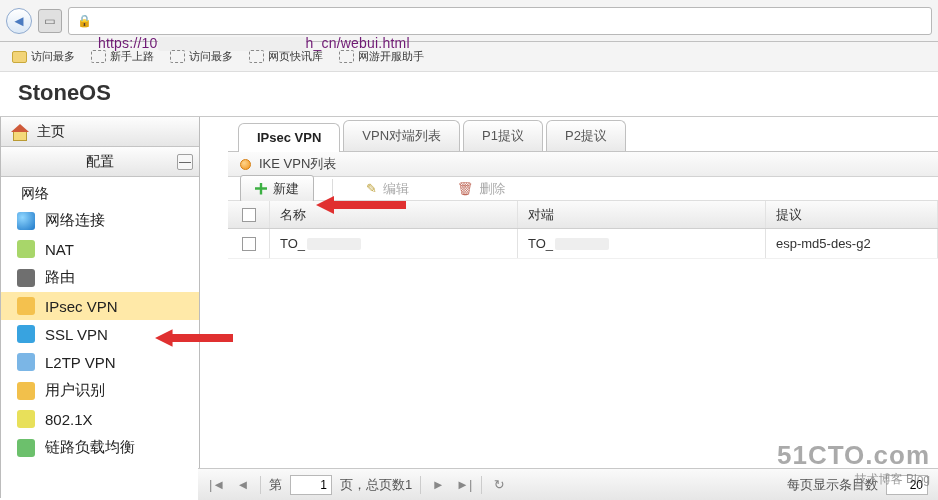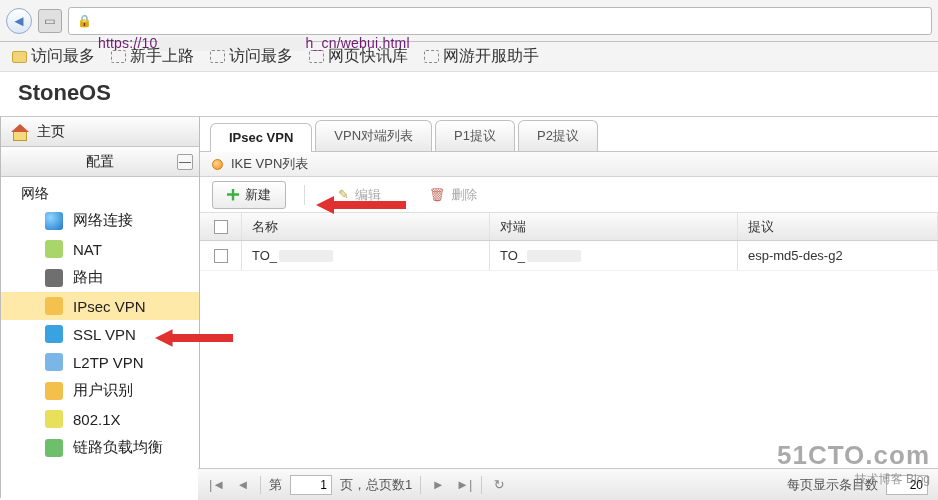--- a/index.html
+++ b/index.html
@@ -7,59 +7,59 @@
 
 .browser-bar { height: 42px; display: flex; align-items: center; padding: 0 6px; border-bottom: 1px solid #c0c0c0; background: #f4f4f4; gap: 6px; }
 .nav-arrow { width: 26px; height: 26px; border: 1px solid #8faacf; border-radius: 50%; background: linear-gradient(#fff,#dbe8f6); display: flex; align-items: center; justify-content: center; color: #4b7bc0; font-size: 15px; }
 .reader-icon { width: 24px; height: 24px; background: #e0e0e0; border: 1px solid #aaa; border-radius: 3px; display:flex; align-items:center; justify-content:center; font-size:12px; color:#666;}
 .url-field { flex: 1; height: 28px; border: 1px solid #b8b8b8; border-radius: 3px; background: #fff; display: flex; align-items: center; padding: 0 8px; gap: 6px; color: #555; }
 .lock-ico { color:#888; font-size:12px; }
 .url-text { font-size: 14px; color: #701a75; letter-spacing: .2px; margin-top: 45px; }
 .url-blur { display:inline-block; width:148px; height:14px; background:#eee; border-radius:3px; vertical-align:middle; }
 
 .bookmark-bar { height: 30px; display: flex; align-items: center; padding: 0 6px; gap: 4px; background: #f4f4f4; border-bottom: 1px solid #ddd; }
-.bm { display: flex; align-items: center; gap: 4px; padding: 2px 6px; font-size: 16px; color: #333; cursor: pointer; }
+.bm { display: flex; align-items: center; gap: 4px; padding: 2px 6px; font-size: 11px; color: #333; cursor: pointer; }
 .bm .folder { width: 15px; height: 12px; background: #f2d478; border: 1px solid #c9a93c; border-radius: 2px; }
 .bm .dotted { width: 15px; height: 13px; border: 1px dashed #888; border-radius: 2px; }
 
 .brand { padding: 8px 18px 10px; font-size: 22px; font-weight: bold; color: #333; font-family: Arial, sans-serif; }
 
-.app { display: flex; height: calc(500px - 42px - 30px - 46px); border-top: 1px solid #c8c8c8; }
+.app { display: flex; height: calc(500px - 42px - 30px - 46px); border-top: 1px solid #c8c8c8; gap: 28px; }
 .sidebar { width: 200px; border-right: 1px solid #bcbcbc; border-left: 1px solid #bcbcbc; background: #fff; }
 .side-head { height: 30px; background: linear-gradient(#fdfdfd,#e6e6e6); border-bottom: 1px solid #c4c4c4; display: flex; align-items: center; padding: 0 10px; gap: 8px; font-size: 14px; }
 .side-head.center { justify-content: center; position: relative; font-size: 14px; }
 .side-head .minus { position: absolute; right: 6px; width: 16px; height: 16px; border: 1px solid #a0a0a0; border-radius: 2px; display:flex; align-items:center; justify-content:center; font-size:12px; color:#555; background:#f7f7f7;}
 .home-ico { width:18px; height:16px; display:inline-block; position:relative; }
 .home-ico::before { content:""; position:absolute; left:2px; top:6px; width:12px; height:9px; background:#f5d97a; border:1px solid #b99a33; }
 .home-ico::after { content:""; position:absolute; left:0; top:0; border-left:9px solid transparent; border-right:9px solid transparent; border-bottom:8px solid #cf5a3a; }
 
 .side-sec { padding: 8px 20px 3px; font-size: 14px; color:#222; }
 .side-list { list-style: none; }
-.side-list li { display: flex; align-items: center; gap: 10px; padding: 5px 10px 5px 44px; font-size: 15px; color: #222; cursor: pointer; }
+.side-list li { display: flex; align-items: center; gap: 10px; padding: 5px 10px 5px 16px; font-size: 15px; color: #222; cursor: pointer; }
 .side-list li.sel { background: #ffe9a8; }
 .sico { width:18px; height:18px; display:flex; align-items:center; justify-content:center; border-radius:3px; font-size:12px; color:#fff; }
 .i-globe{background:radial-gradient(circle at 30% 30%,#8fd6ff,#1E78C8);} 
 .i-nat{background:#a8d66a;} 
 .i-route{background:#6f6f6f;color:#fff;} 
 .i-ipsec{background:#f4c14e;} 
 .i-ssl{background:#38a3e0;} 
 .i-l2tp{background:#7bb6e6;} 
 .i-user{background:#f2c04b;} 
 .i-802{background:#e8e05a;} 
 .i-lb{background:#6cc06c;}
 
 .main { flex: 1; display: flex; flex-direction: column; background: #fff; }
 .tabs { display: flex; align-items: flex-end; height: 34px; padding-left: 10px; gap: 3px; background: transparent; }
 .tab { padding: 6px 18px 6px; border: 1px solid #c0c0c0; border-bottom: none; border-radius: 6px 6px 0 0; background: linear-gradient(#fff,#e9e9e9); font-size: 13px; color: #555; cursor:pointer; }
 .tab.active { background: #fff; color: #222; font-weight: bold; position:relative; top:1px; padding-bottom:7px;}
 
 .subhead { height: 26px; background: linear-gradient(#fcfcfc,#eee); border-top:1px solid #c4c4c4; border-bottom:1px solid #d2d2d2; display:flex; align-items:center; padding:0 12px; gap:8px; font-size:13px; color:#444;}
 .orange-dot { width:11px; height:11px; border-radius:50%; background: radial-gradient(circle at 35% 35%, #ffd48a, #f0941e); border:1px solid #d67c0c;}
 
-.toolbar { height: 36px; display:flex; align-items:center; padding: 0 12px; gap:18px; border-bottom:1px solid #dedede; }
+.toolbar { height: 24px; display:flex; align-items:center; padding: 0 12px; gap:18px; border-bottom:1px solid #dedede; }
 .tbtn { display:flex; align-items:center; gap:6px; padding:4px 14px; border:1px solid transparent; border-radius:3px; font-size:13px; color:#333; cursor:pointer; }
 .tbtn.primary { border-color:#b8b8b8; background:linear-gradient(#fff,#ececec); }
 .tbtn.dis { color:#aaa; }
 .plus-i { width:12px; height:12px; background:#3cb043; display:inline-block; clip-path: polygon(40% 0,60% 0,60% 40%,100% 40%,100% 60%,60% 60%,60% 100%,40% 100%,40% 60%,0 60%,0 40%,40% 40%); }
 .edit-i { color:#bfa33e; }
 .del-i { color:#c06a5a; }
 .separator { width:1px; height:20px; background:#dcdcdc; }
 
 .grid-head { display:flex; height:28px; background:linear-gradient(#fbfbfb,#e8e8e8); border-bottom:1px solid #cfcfcf; font-size:13px; color:#333; }
 .grid-head > div, .grid-row > div { padding:5px 10px; border-right:1px solid #e2e2e2; display:flex; align-items:center; }

